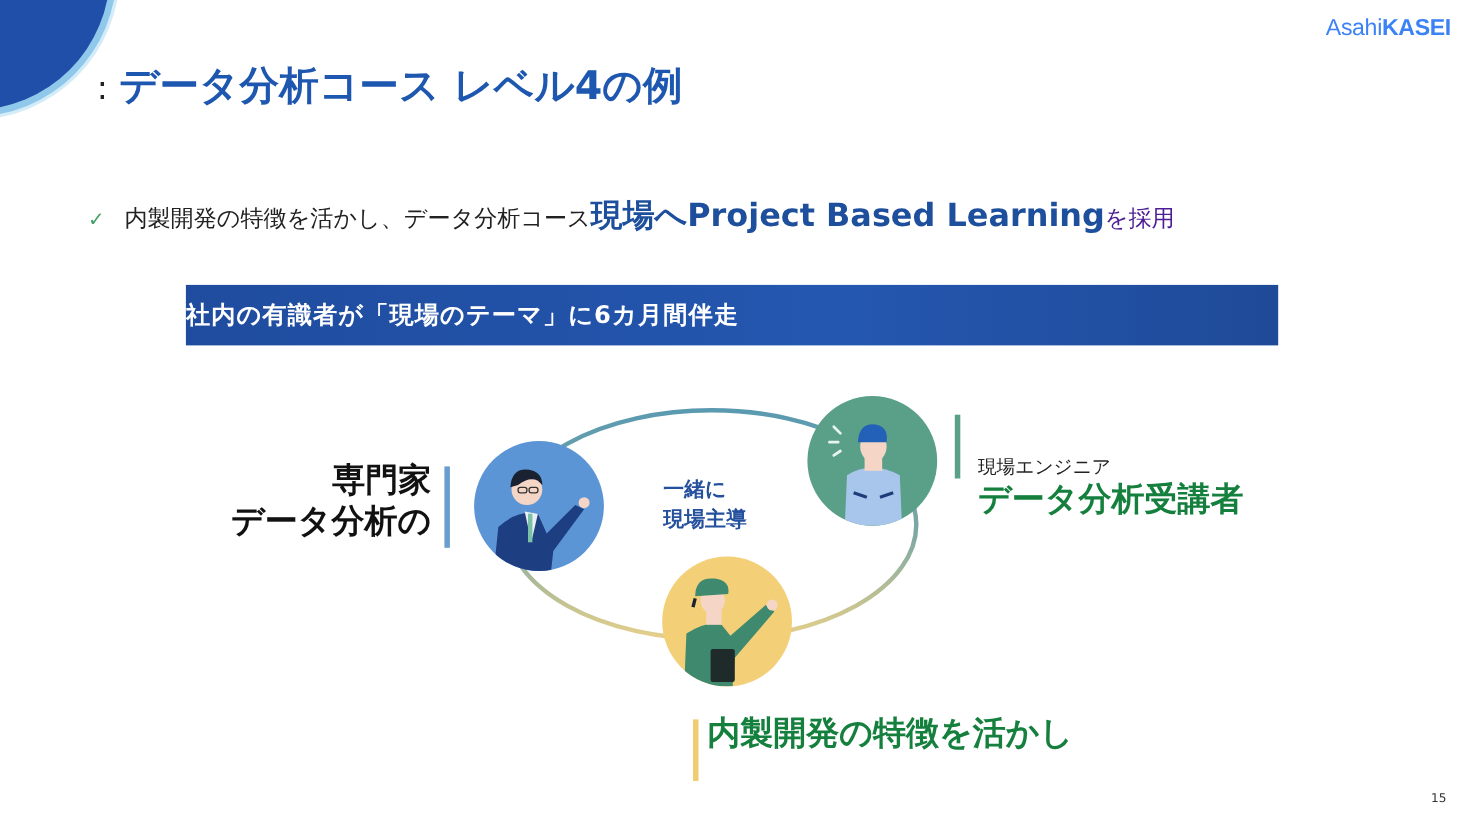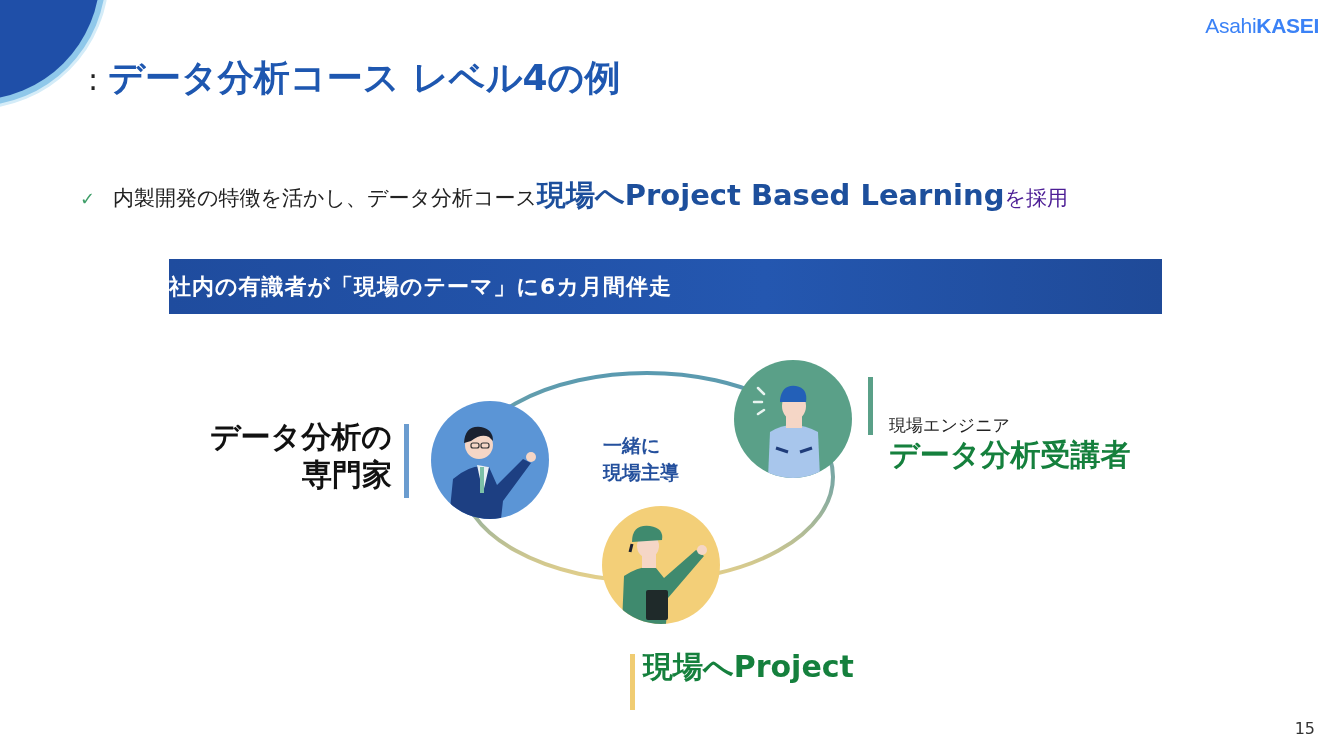--- a/index.html
+++ b/index.html
@@ -42,21 +42,21 @@
     .bar { position: absolute; width: 5px; }
     .bar-expert { left: 404px; top: 424px; height: 74px; background: #6b9ccf; }
     .bar-learner { left: 868px; top: 377px; height: 58px; background: #5aa088; }
     .bar-advisor { left: 630px; top: 654px; height: 56px; background: #f0cc72; }
 
     .label-learner { position: absolute; left: 889px; top: 372px; margin-top: 42px; }
     .label-advisor { position: absolute; left: 643px; top: 648px; }
     .sub { font-size: 17px; color: #222; line-height: 22px; }
     .main { font-size: 30px; font-weight: 700; color: #15803d; line-height: 38px; white-space: nowrap; }
 
-    .page-num { position: absolute; right: 28px; top: 719px; font-size: 16px; color: #333; }
+    .page-num { position: absolute; right: 28px; top: 719px; font-size: 11px; color: #333; }
   </style>
 </head>
 <body>
 
 <div class="corner-deco"></div>
 
 <div class="logo"><span>Asahi</span><b>KASEI</b></div>
 
 <div class="title">
   <span class="sep">:</span>
@@ -121,29 +121,29 @@
     <circle cx="100" cy="44" r="5" fill="#f5d6c6"></circle>
   </svg>
 </div>
 
 <div class="center-text">
   <div>一緒に</div>
   <div>現場主導</div>
 </div>
 
 <div class="label-expert">
+  <div>専門家</div>
   <div>データ分析の</div>
-  <div>専門家</div>
 </div>
 <div class="bar bar-expert"></div>
 
 <div class="bar bar-learner"></div>
 <div class="label-learner">
   <div class="sub">現場エンジニア</div>
   <div class="main">データ分析受講者</div>
 </div>
 
 <div class="bar bar-advisor"></div>
 <div class="label-advisor">
-  <div class="main">現場へProject</div>
+  <div class="main">内製開発の特徴を活かし</div>
 </div>
 
 <div class="page-num">15</div>
 
 </body></html>

